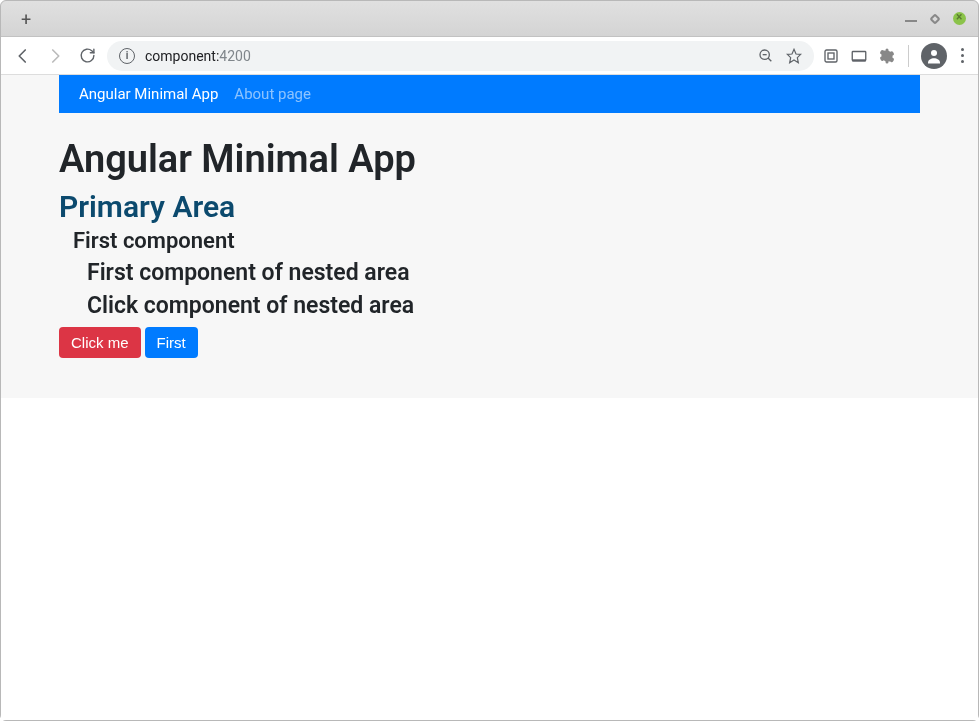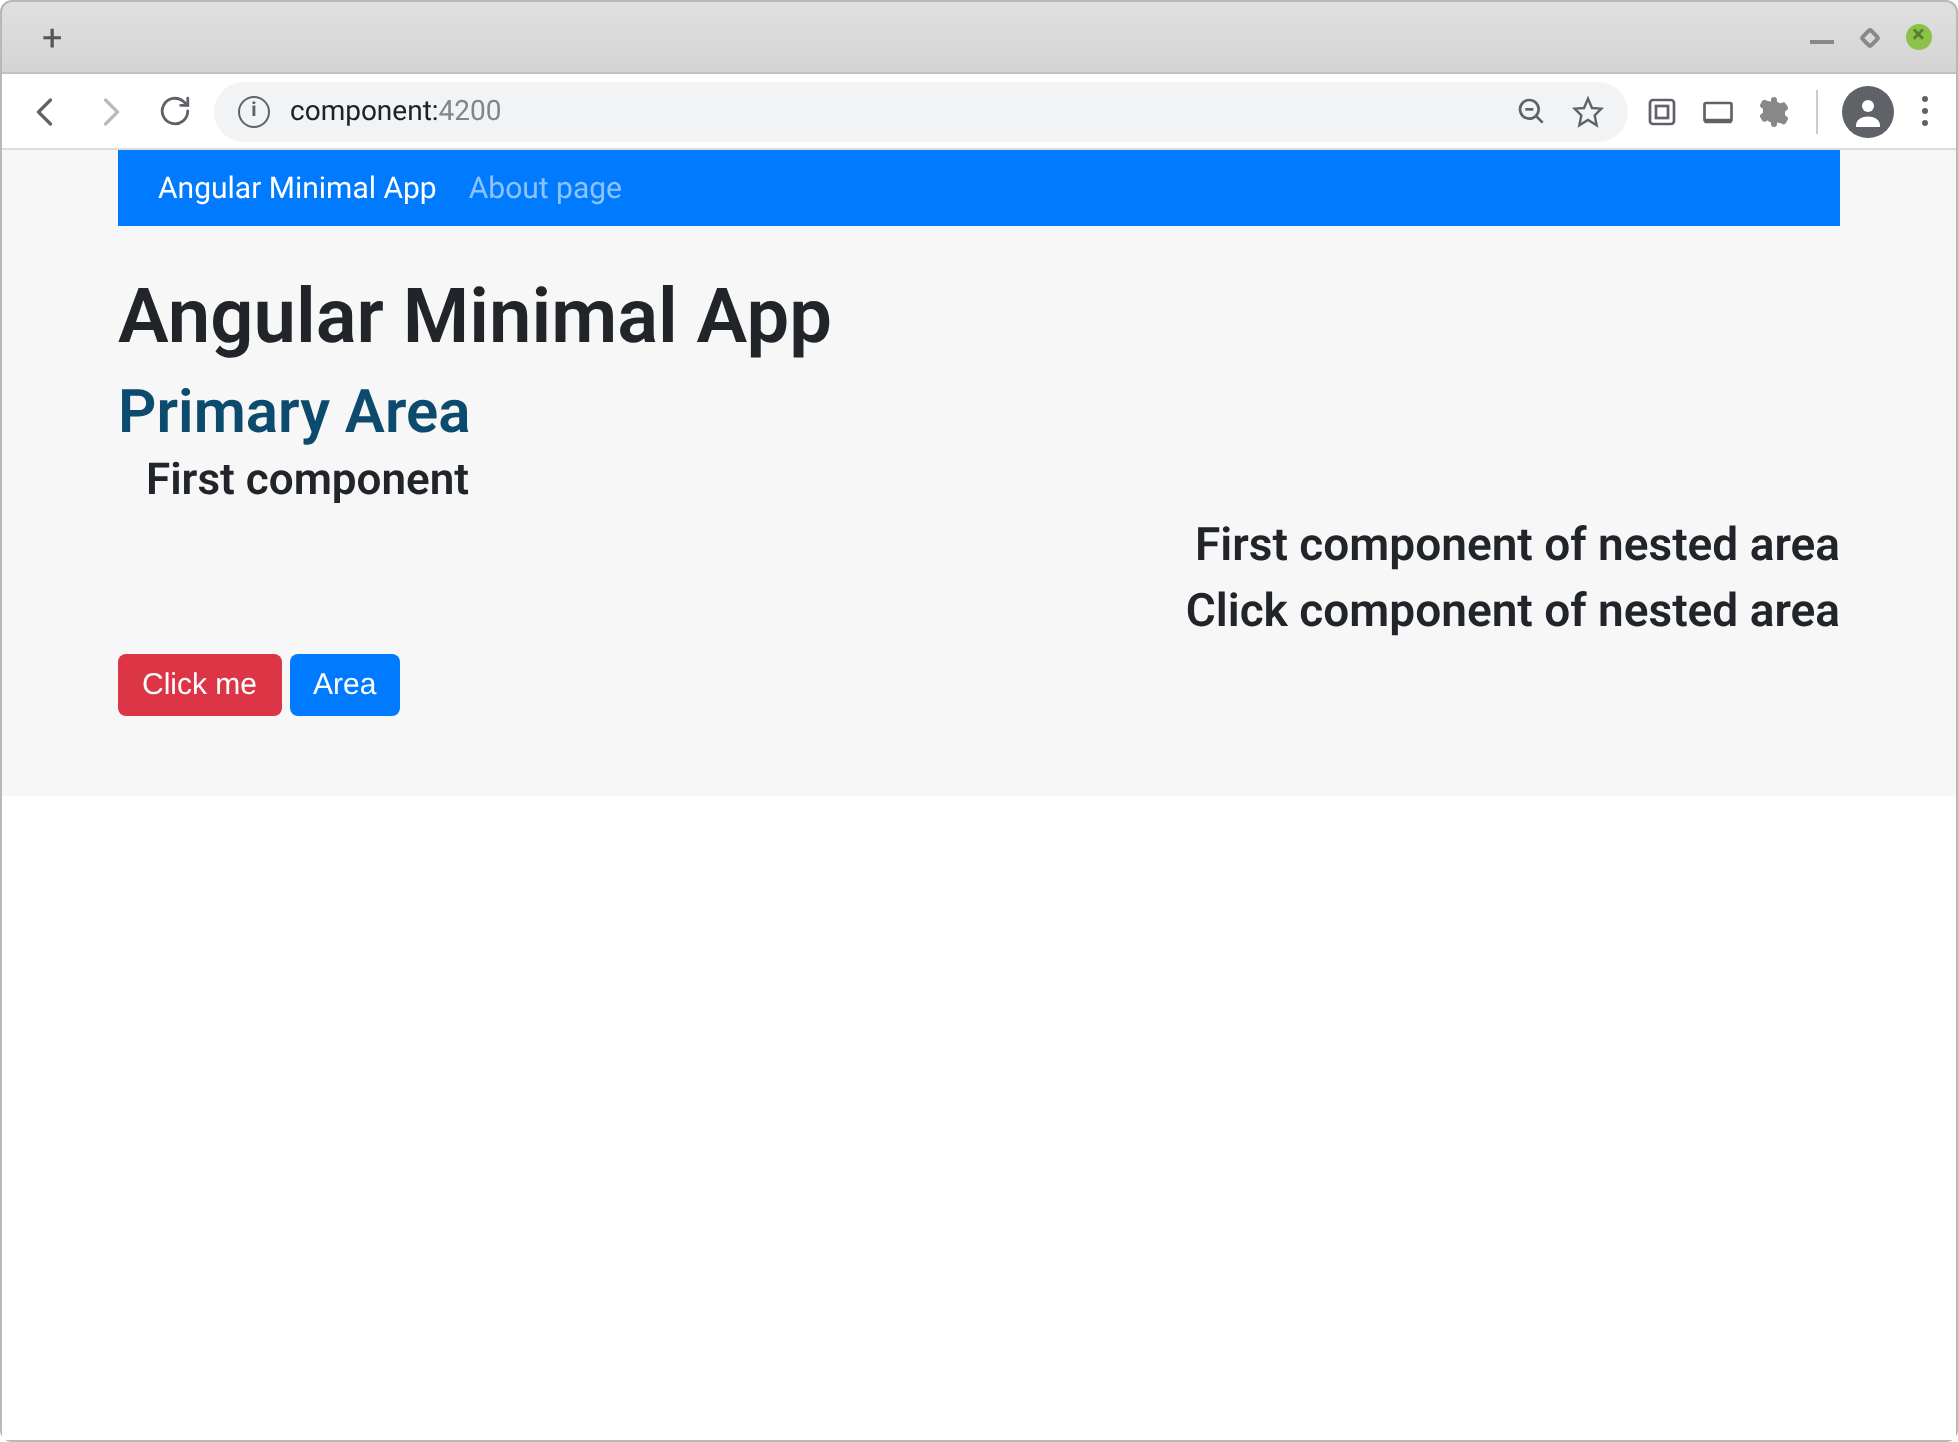--- a/index.html
+++ b/index.html
@@ -313,21 +313,20 @@
       font-weight: 600;
       color: #212529;
       margin: 4px 0 4px 14px;
     }
     
     h4.nested-title {
       font-size: 23px;
       font-weight: 600;
       color: #212529;
       margin: 6px 0 6px 28px;
-      text-align: right;
     }
     
     .btn-row {
       display: flex;
       gap: 4px;
       margin-top: 8px;
     }
     
     .btn {
       padding: 7px 12px;
@@ -437,20 +436,20 @@
         <h2 class="area-title">Primary Area</h2>
 
         <h3 class="comp-title">First component</h3>
 
         <h4 class="nested-title">First component of nested area</h4>
         <h4 class="nested-title">Click component of nested area</h4>
 
 
         <div class="btn-row">
           <button class="btn btn-danger">Click me</button>
-          <button class="btn btn-primary">Area</button>
+          <button class="btn btn-primary">First</button>
         </div>
       </div>
 
     </div>
   </div>
 
 </div>
 
 </body></html>

